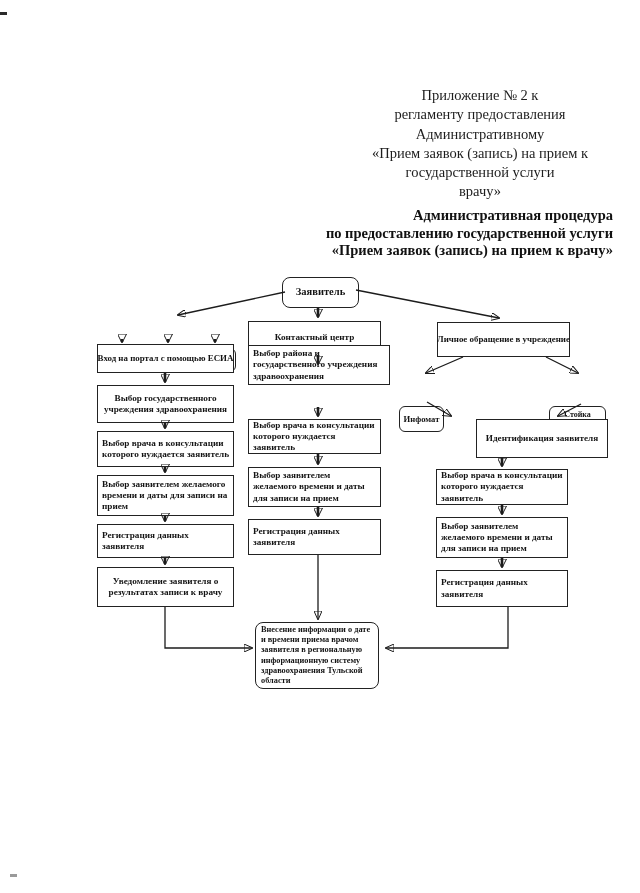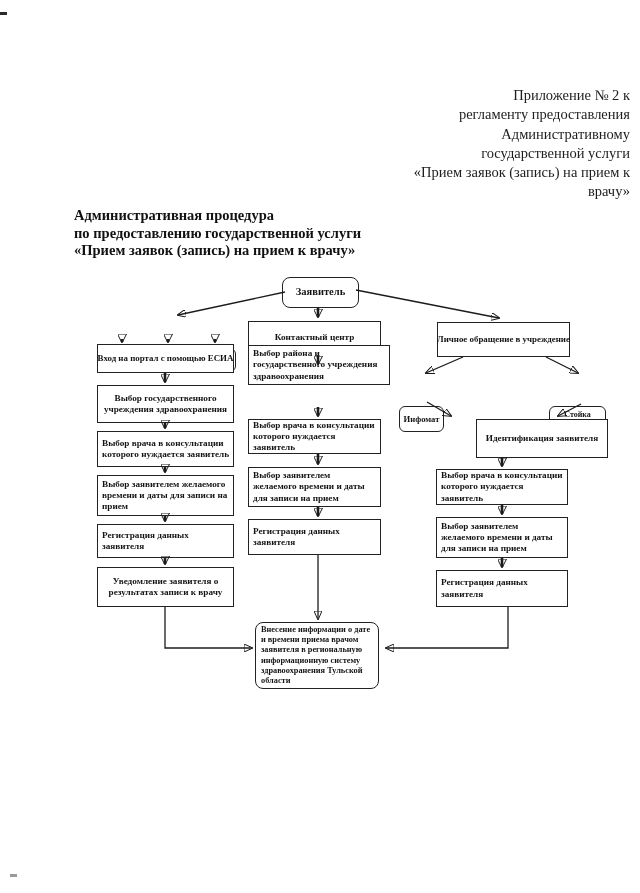--- a/index.html
+++ b/index.html
@@ -6,26 +6,26 @@
   body{
     width:640px;height:893px;position:relative;overflow:hidden;
     background:#ffffff;color:#161616;
     font-family:"Liberation Serif", serif;
   }
   .page{position:absolute;inset:0;}
 
   
   .header-note{
     position:absolute;left:330px;top:86px;width:300px;
-    text-align:right;font-size:14.5px;line-height:19.3px;color:#1d1d1d;
+    text-align:center;font-size:14.5px;line-height:19.3px;color:#1d1d1d;
   }
   
   .doc-title{
-    position:absolute;left:74px;top:207px;width:557px;
-    text-align:left;font-weight:bold;font-size:14.5px;line-height:17.5px;color:#111;
+    position:absolute;left:56px;top:207px;width:557px;
+    text-align:right;font-weight:bold;font-size:14.5px;line-height:17.5px;color:#111;
   }
 
   
   .box{
     position:absolute;box-sizing:border-box;background:#fff;
     border:1.6px solid #222;border-radius:0;
     font-weight:bold;color:#141414;
     font-size:9.2px;line-height:1.22;
     padding:2px 4px;display:flex;align-items:center;
   }
@@ -49,22 +49,22 @@
 
 <div class="page">
 
   <div class="artifact" style="left:0;top:12px;width:7px;height:3px;"></div>
   <div class="artifact faint" style="left:10px;top:874px;width:7px;height:3px;"></div>
 
   <div class="header-note">
     <div>Приложение № 2 к</div>
     <div>регламенту предоставления</div>
     <div>Административному</div>
+    <div>«Прием заявок (запись) на прием к</div>
     <div>государственной услуги</div>
-    <div>«Прием заявок (запись) на прием к</div>
     <div>врачу»</div>
   </div>
 
   <div class="doc-title">
     <div>Административная процедура</div>
     <div>по предоставлению  государственной услуги</div>
     <div>«Прием заявок (запись) на прием к врачу»</div>
   </div>
 
   <div class="box ctr" style="left:282px;top:277px;width:77px;height:31px;font-size:10.5px;border-radius:8px;">Заявитель</div>

